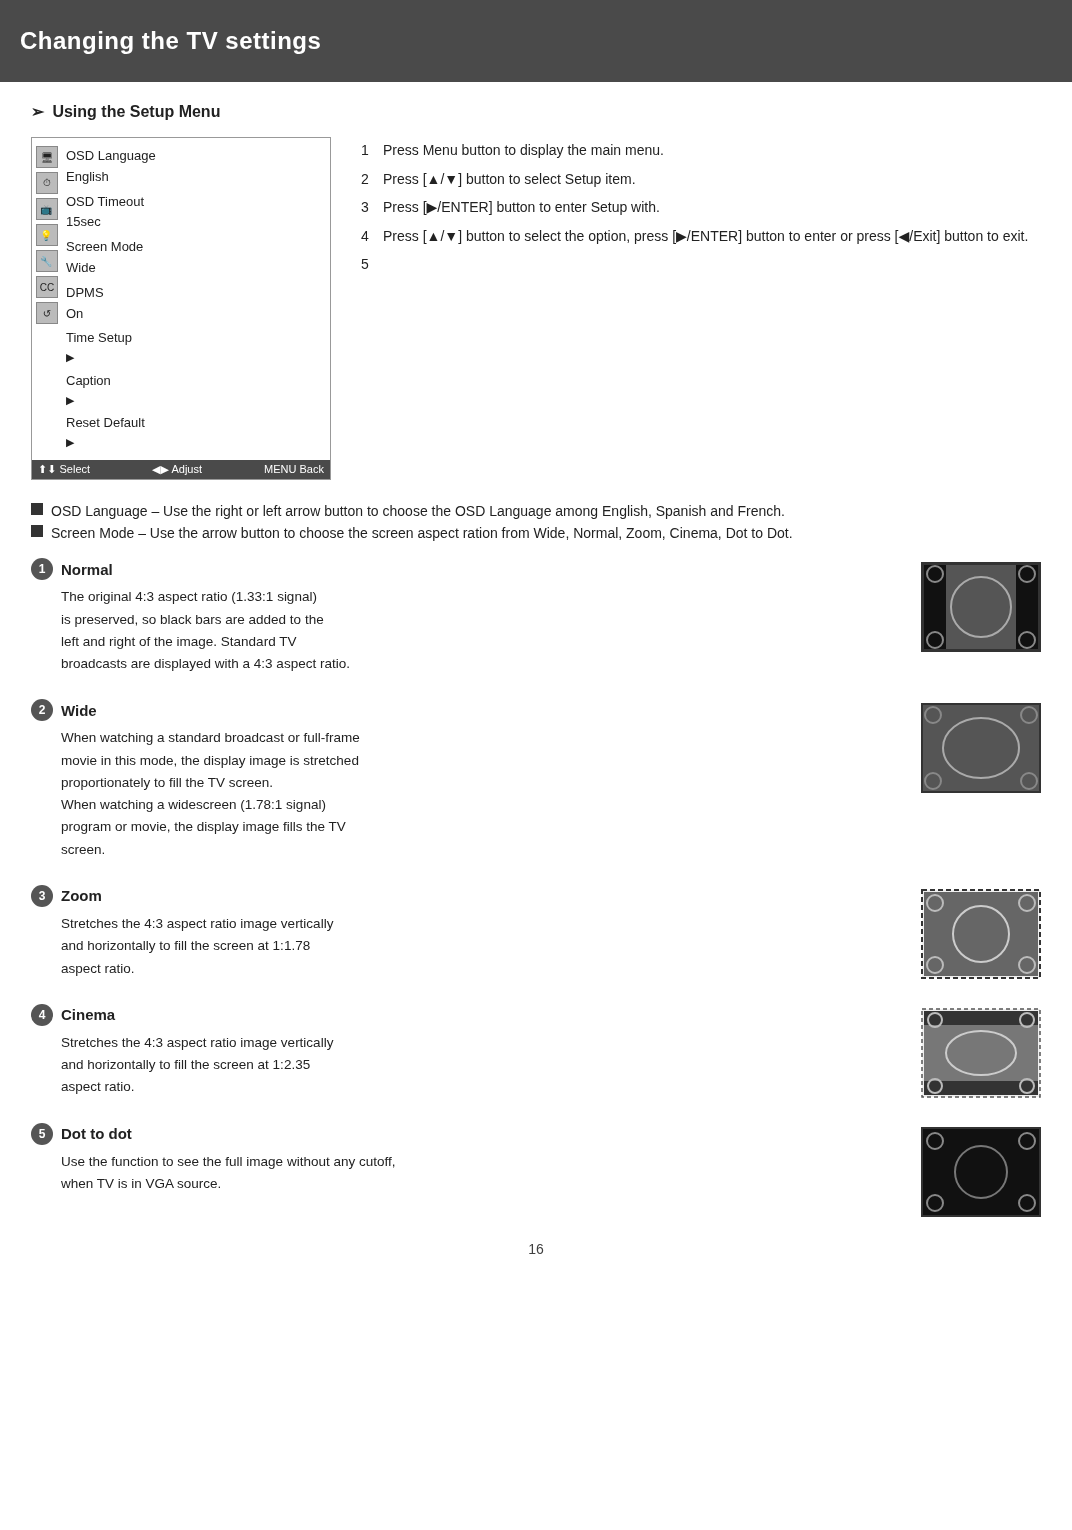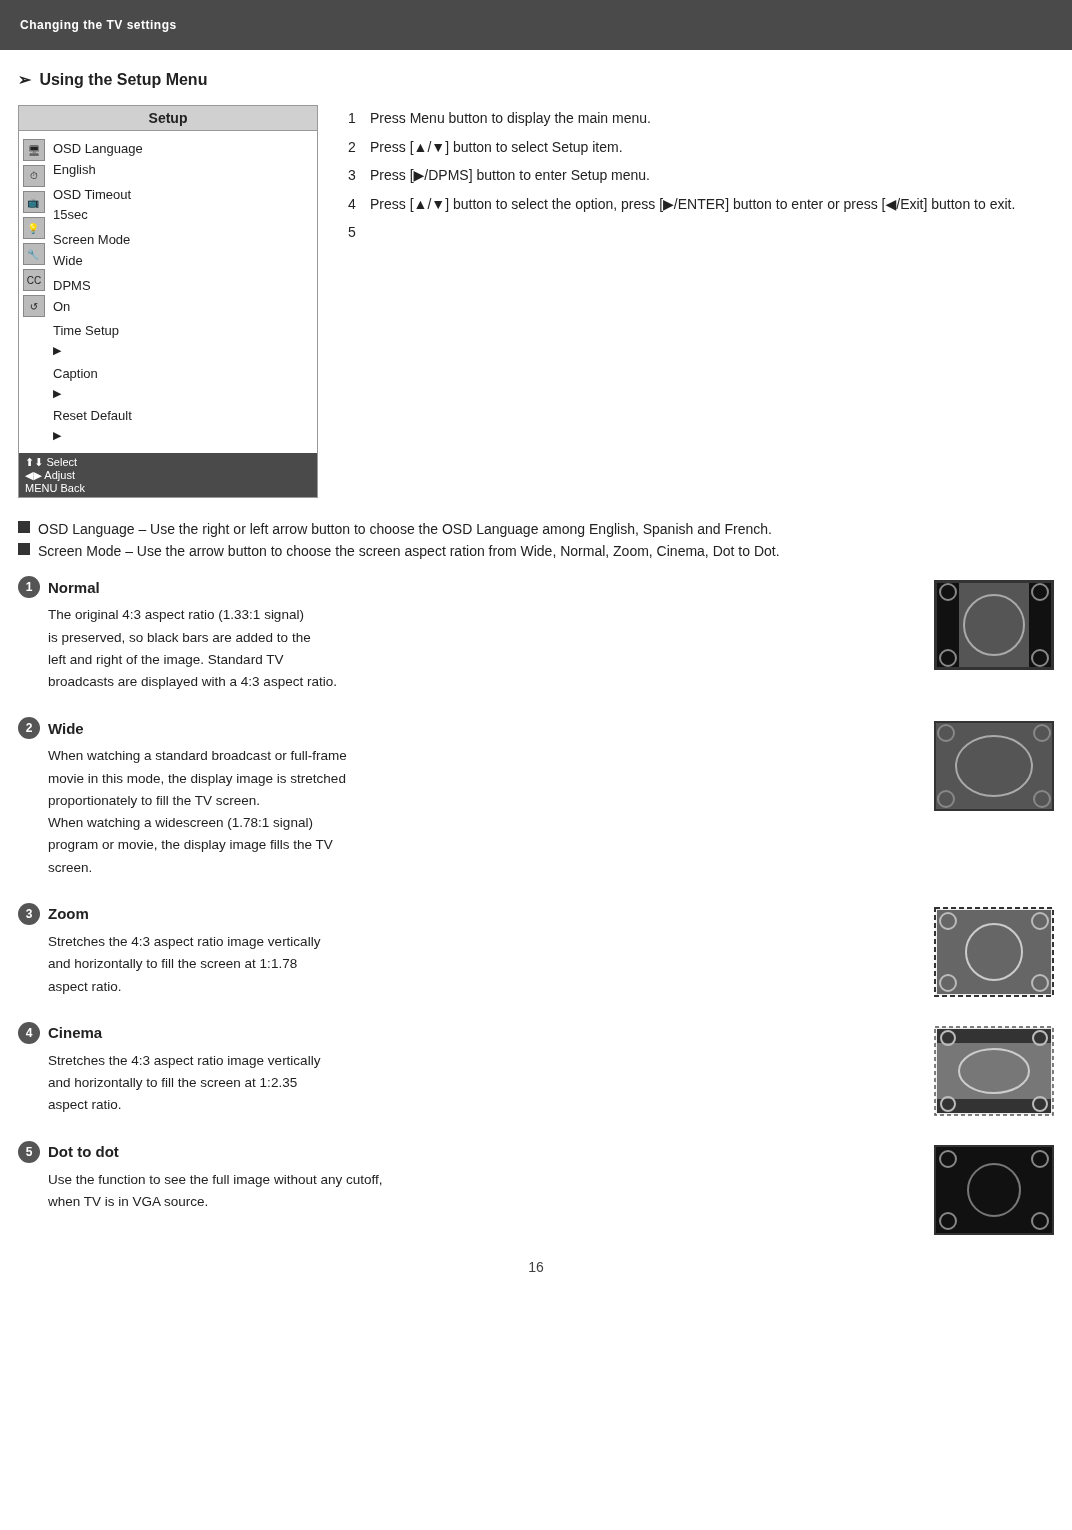--- a/index.html
+++ b/index.html
@@ -9,28 +9,28 @@
       background: #ffffff;
       font-family: Arial, sans-serif;
       font-size: 15px;
       color: #222;
     }
 
     
     .page-header {
       background: #4a4a4a;
       color: #fff;
-      font-size: 12px;
+      font-size: 24px;
       font-weight: bold;
-      padding: 18px 20px;
+      padding: 27px 20px;
       letter-spacing: 0.5px;
     }
 
     .main-content {
-      padding: 20px 18px;
+      padding: 20px 31px;
     }
 
     
     .section-heading {
       display: flex;
       align-items: center;
       font-size: 16px;
       font-weight: bold;
       margin-bottom: 16px;
     }
@@ -96,21 +96,20 @@
     .setup-row .arrow {
       font-size: 11px;
     }
     .setup-footer {
       background: #4a4a4a;
       color: #fff;
       font-size: 11px;
       display: flex;
       justify-content: space-between;
       padding: 3px 6px;
-      flex-direction: column;
     }
 
     
     .instructions {
       flex: 1;
       font-size: 14px;
       line-height: 1.9;
     }
     .instructions ol {
       list-style: none;
@@ -213,21 +212,20 @@
 
 <div class="page-header">Changing the TV settings</div>
 
 <div class="main-content">
 
   <div class="section-heading">Using the Setup Menu</div>
 
   <div class="top-section">
 
     <div class="setup-menu">
-      <div class="setup-menu-title">Setup</div>
       <div class="setup-menu-body">
         <div class="setup-icons">
           <div class="setup-icon-box">🖥</div>
           <div class="setup-icon-box">⏱</div>
           <div class="setup-icon-box">📺</div>
           <div class="setup-icon-box">💡</div>
           <div class="setup-icon-box">🔧</div>
           <div class="setup-icon-box">CC</div>
           <div class="setup-icon-box">↺</div>
         </div>
@@ -274,21 +272,21 @@
         <li>
           <span class="num">1</span>
           <span>Press Menu button to display the main menu.</span>
         </li>
         <li>
           <span class="num">2</span>
           <span>Press [▲/▼] button to select Setup item.</span>
         </li>
         <li>
           <span class="num">3</span>
-          <span>Press [▶/DPMS] button to enter Setup menu.</span>
+          <span>Press [▶/ENTER] button to enter Setup with.</span>
         </li>
         <li>
           <span class="num">4</span>
           <span>Press [▲/▼] button to select the option, press [▶/ENTER] button to enter or press [◀/Exit] button to exit.</span>
         </li>
         <li>
           <span class="num">5</span>
         </li>
       </ol>
     </div>

